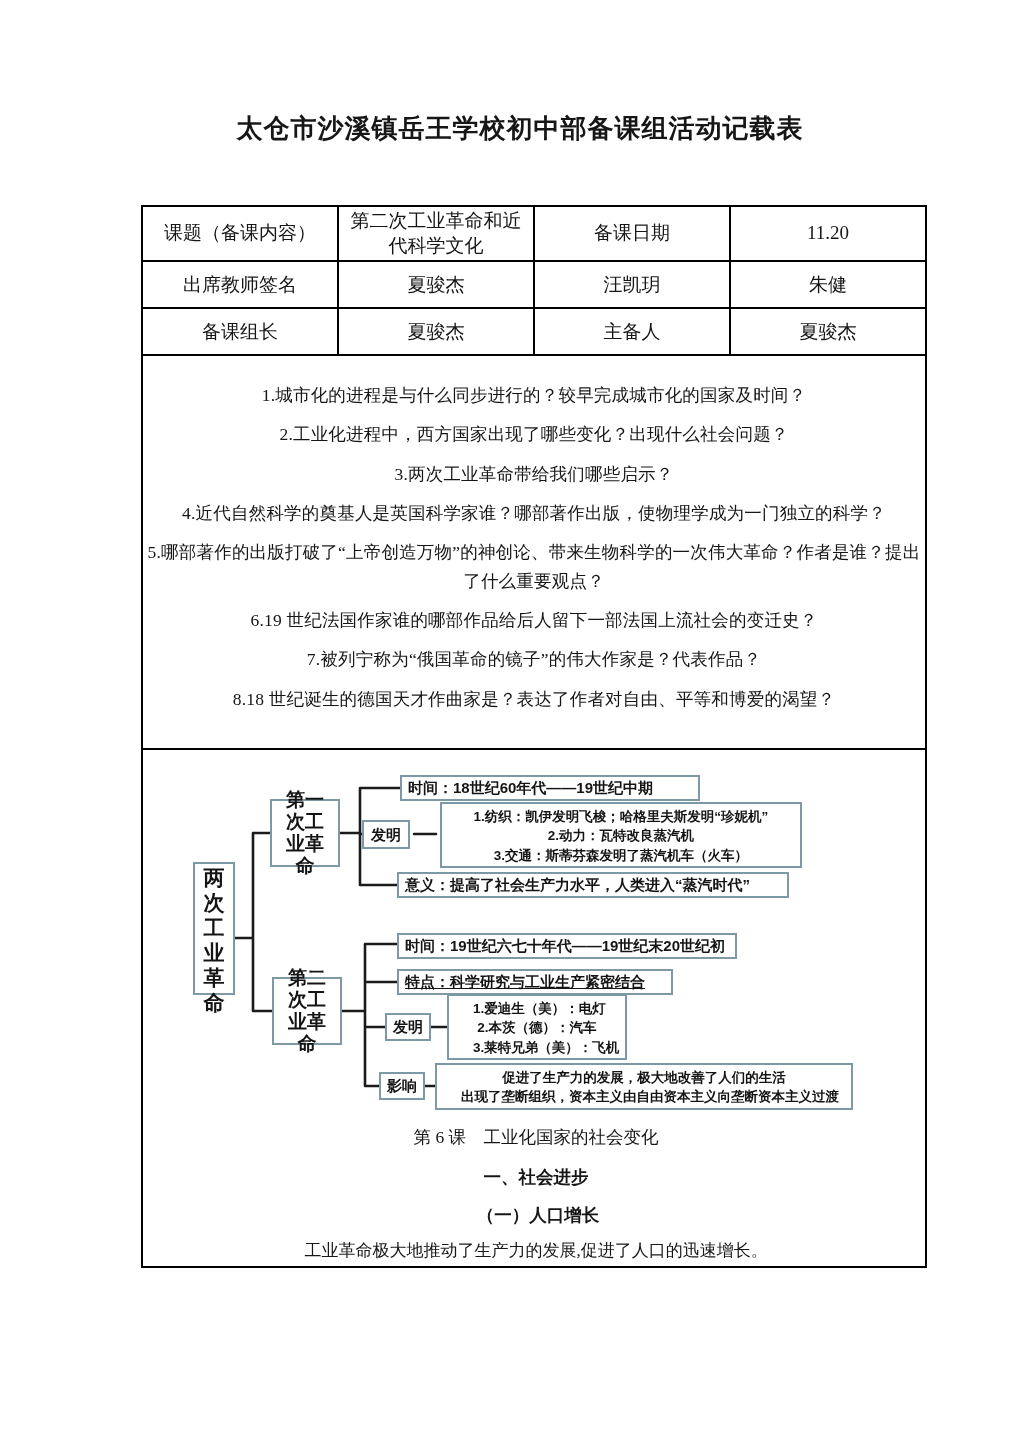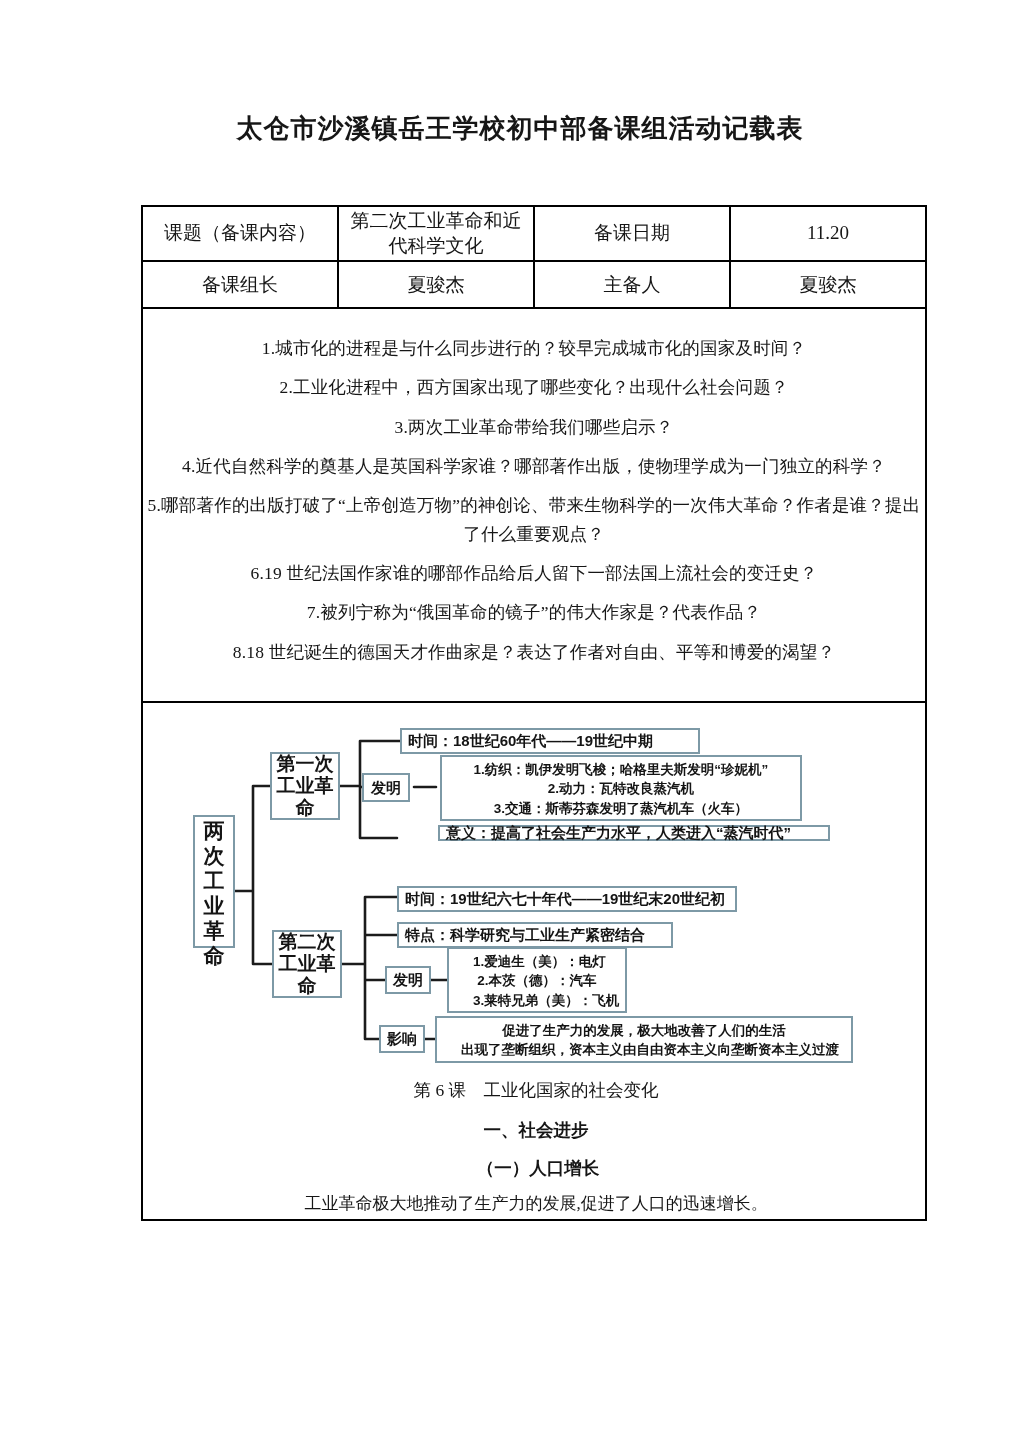--- a/index.html
+++ b/index.html
@@ -69,21 +69,21 @@
   .d-root{
     left:46px;top:108px;width:42px;height:133px;
     font-size:21px;line-height:25px;text-align:center;
     white-space:normal;word-break:break-all;padding-top:1px;
   }
   .d-rev{
     width:70px;
     font-size:19px;line-height:22px;text-align:center;
     white-space:normal;word-break:break-all;
     display:flex;align-items:center;justify-content:center;
-    padding:1px 2px;
+    padding:1px 12px;
   }
   .d-rev1{left:123px;top:45px;height:68px;}
   .d-rev2{left:125px;top:223px;height:68px;}
   .d-node{
     font-size:15px;
     display:flex;align-items:center;justify-content:center;
   }
   .d-line{
     font-size:15px;line-height:22px;
     padding:0 6px;
@@ -107,20 +107,26 @@
 
   <h1 class="doc-title">太仓市沙溪镇岳王学校初中部备课组活动记载表</h1>
 
   <table class="record">
     <tbody>
       <tr class="r1">
         <td class="c1">课题（备课内容）</td>
         <td class="c2">第二次工业革命和近代科学文化</td>
         <td class="c3">备课日期</td>
         <td class="c4">11.20</td>
+      </tr>
+      <tr class="r2">
+        <td>出席教师签名</td>
+        <td>夏骏杰</td>
+        <td>汪凯玥</td>
+        <td>朱健</td>
       </tr>
       <tr class="r3">
         <td>备课组长</td>
         <td>夏骏杰</td>
         <td>主备人</td>
         <td>夏骏杰</td>
       </tr>
       <tr>
         <td class="questions-cell" colspan="4">
           <p class="q">1.城市化的进程是与什么同步进行的？较早完成城市化的国家及时间？</p>
@@ -146,25 +152,25 @@
             <div class="dbox d-root">两次工业革命</div>
 
             <div class="dbox d-rev d-rev1">第一次工业革命</div>
             <div class="dbox d-line" style="left:253px;top:21px;width:300px;height:26px;">时间：18世纪60年代——19世纪中期</div>
             <div class="dbox d-node" style="left:215px;top:66px;width:48px;height:29px;">发明</div>
             <div class="dbox d-list" style="left:293px;top:48px;width:362px;height:66px;">
               <p>1.纺织：凯伊发明飞梭；哈格里夫斯发明“珍妮机”</p>
               <p>2.动力：瓦特改良蒸汽机</p>
               <p>3.交通：斯蒂芬森发明了蒸汽机车（火车）</p>
             </div>
-            <div class="dbox d-line" style="left:250px;top:118px;width:392px;height:16px;margin-left:41px;">意义：提高了社会生产力水平，人类进入“蒸汽时代”</div>
+            <div class="dbox d-line" style="left:250px;top:118px;width:392px;height:26px;">意义：提高了社会生产力水平，人类进入“蒸汽时代”</div>
 
             <div class="dbox d-rev d-rev2">第二次工业革命</div>
             <div class="dbox d-line" style="left:250px;top:179px;width:340px;height:26px;">时间：19世纪六七十年代——19世纪末20世纪初</div>
-            <div class="dbox d-line" style="left:250px;top:215px;width:276px;height:26px;">特点：科学研究与工业生产紧密结合</div>
+            <div class="dbox d-line" style="left:250px;top:215px;width:276px;height:26px;text-decoration:underline;">特点：科学研究与工业生产紧密结合</div>
             <div class="dbox d-node" style="left:238px;top:259px;width:46px;height:28px;">发明</div>
             <div class="dbox d-list" style="left:300px;top:240px;width:180px;height:66px;">
               <p>1.爱迪生（美）：电灯</p>
               <p>2.本茨（德）：汽车</p>
               <p>3.莱特兄弟（美）：飞机</p>
             </div>
             <div class="dbox d-node" style="left:232px;top:318px;width:46px;height:28px;">影响</div>
             <div class="dbox d-list" style="left:288px;top:309px;width:418px;height:47px;">
               <p>促进了生产力的发展，极大地改善了人们的生活</p>
               <p>出现了垄断组织，资本主义由自由资本主义向垄断资本主义过渡</p>

